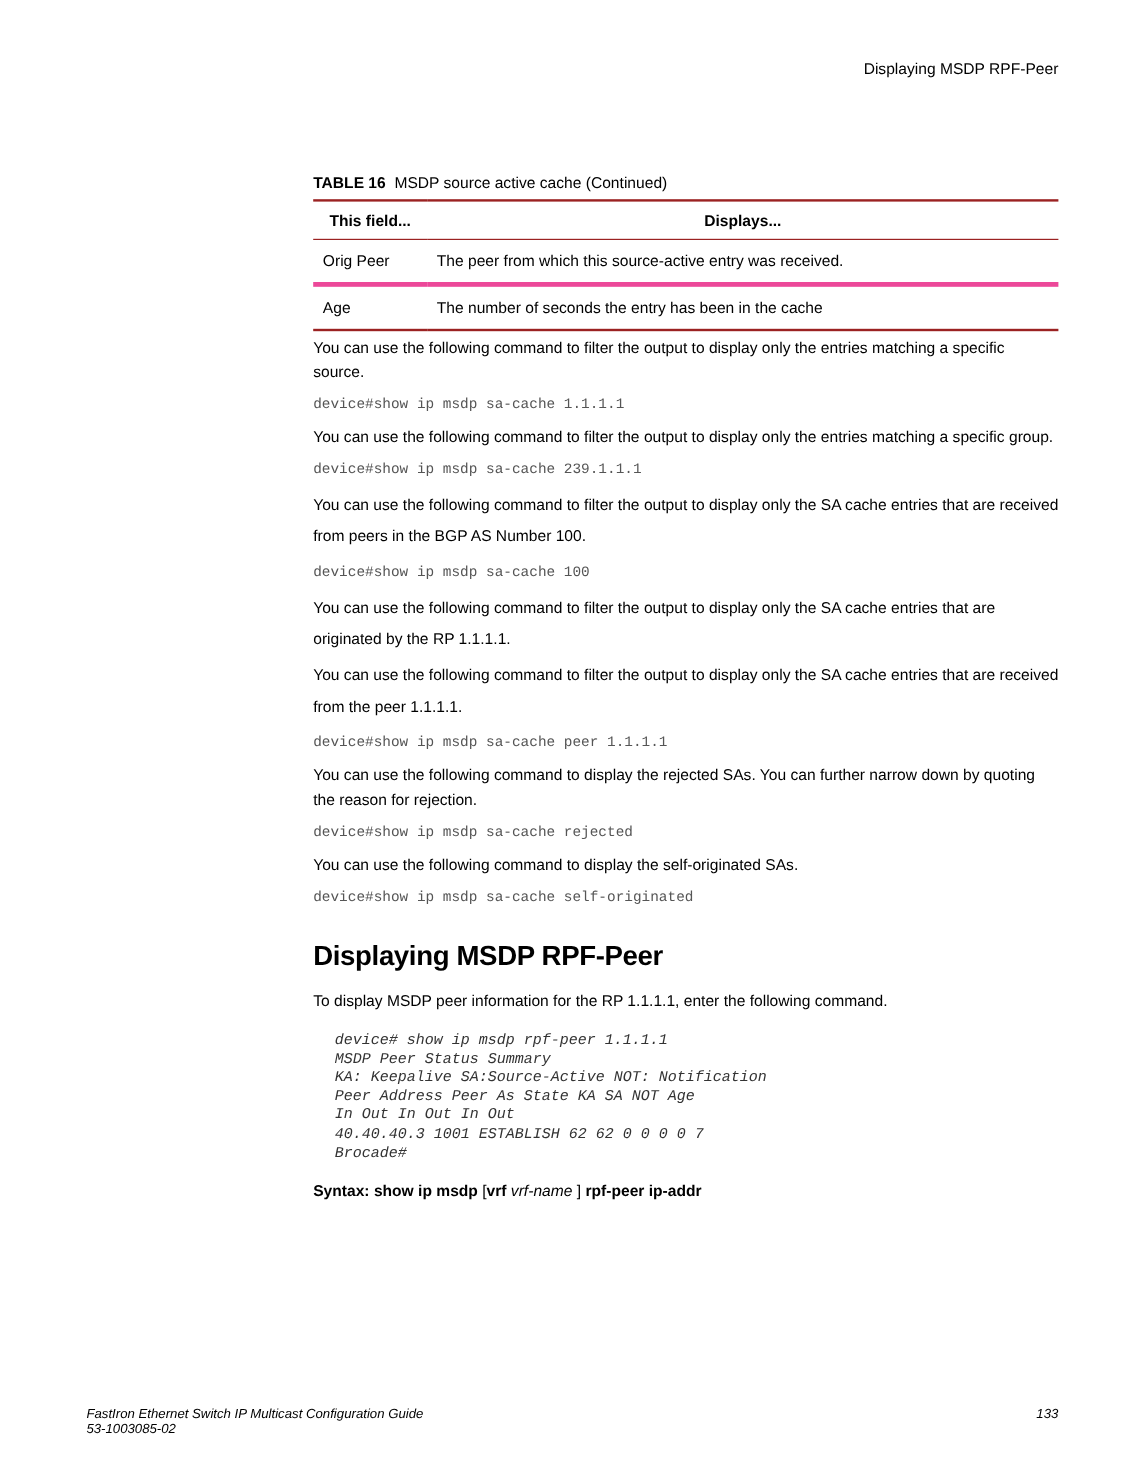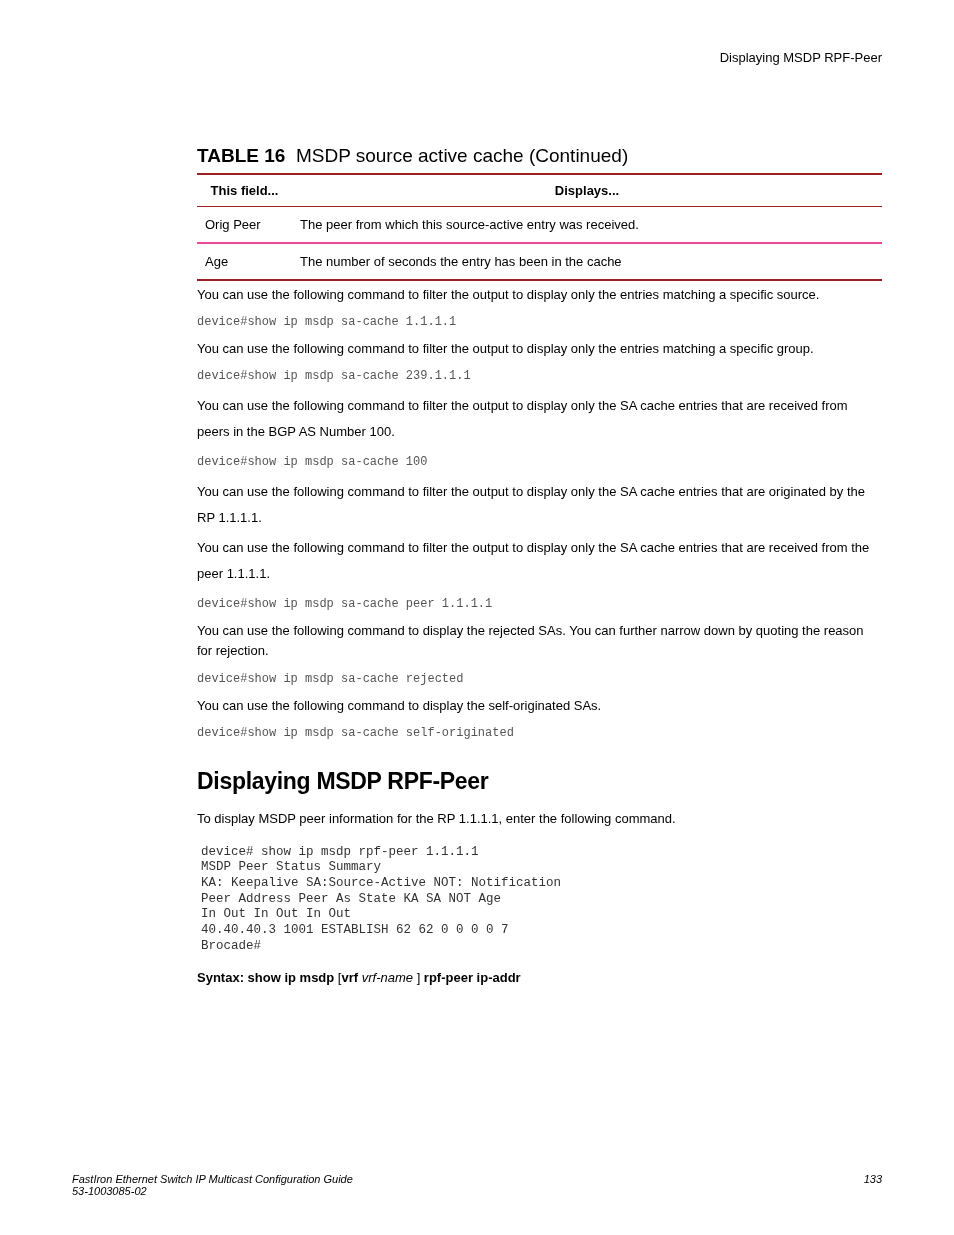--- a/index.html
+++ b/index.html
@@ -6,73 +6,74 @@
     font-family: Arial, Helvetica, sans-serif;
     font-size: 13px;
     color: #000;
     margin: 0;
     padding: 0;
     background: #fff;
   }
   .page {
     width: 954px;
     min-height: 1235px;
-    padding: 50px 72px 40px 47px;
+    padding: 50px 72px 40px 111px;
     box-sizing: border-box;
     position: relative;
   }
   .top-header {
     text-align: right;
     font-size: 13px;
     padding-bottom: 80px;
   }
   .content {
     margin-left: 150px;
     margin-right: 0px;
   }
   .table-caption {
-    font-size: 19px;
+    font-size: 13px;
     margin-bottom: 6px;
   }
   .table-caption b { font-weight: bold; }
   table.fields {
     width: 100%;
     border-collapse: collapse;
     font-size: 13px;
   }
   table.fields thead tr { border-top: 2px solid #9b2222; border-bottom: 1px solid #9b2222; }
   table.fields th {
     text-align: center;
     font-weight: bold;
     padding: 8px 8px;
   }
   table.fields td {
     padding: 10px 8px;
   }
-  table.fields tbody tr { border-bottom: 2px solid #ec4899; }
+  table.fields tbody tr { border-bottom: 4px solid #ec4899; }
   table.fields tbody tr:last-child { border-bottom: 2px solid #9b2222; }
   p.body {
     font-size: 13px;
     line-height: 1.55;
     margin: 4px 0;
   }
   .code {
     font-family: "Courier New", Courier, monospace;
     font-size: 12px;
     color: #555;
     white-space: pre;
     margin: 10px 0;
   }
   .code-dark {
     font-family: "Courier New", Courier, monospace;
     font-size: 12.5px;
     color: #333;
     white-space: pre;
     line-height: 1.25;
-    margin: 16px 4px;
+    margin: 16px 18px;
+    font-style: italic;
   }
   h2.section {
     font-family: Arial, Helvetica, sans-serif;
     font-weight: bold;
     font-size: 23px;
     letter-spacing: -0.3px;
     margin: 28px 0 14px 0;
   }
   .syntax {
     font-size: 13px;

